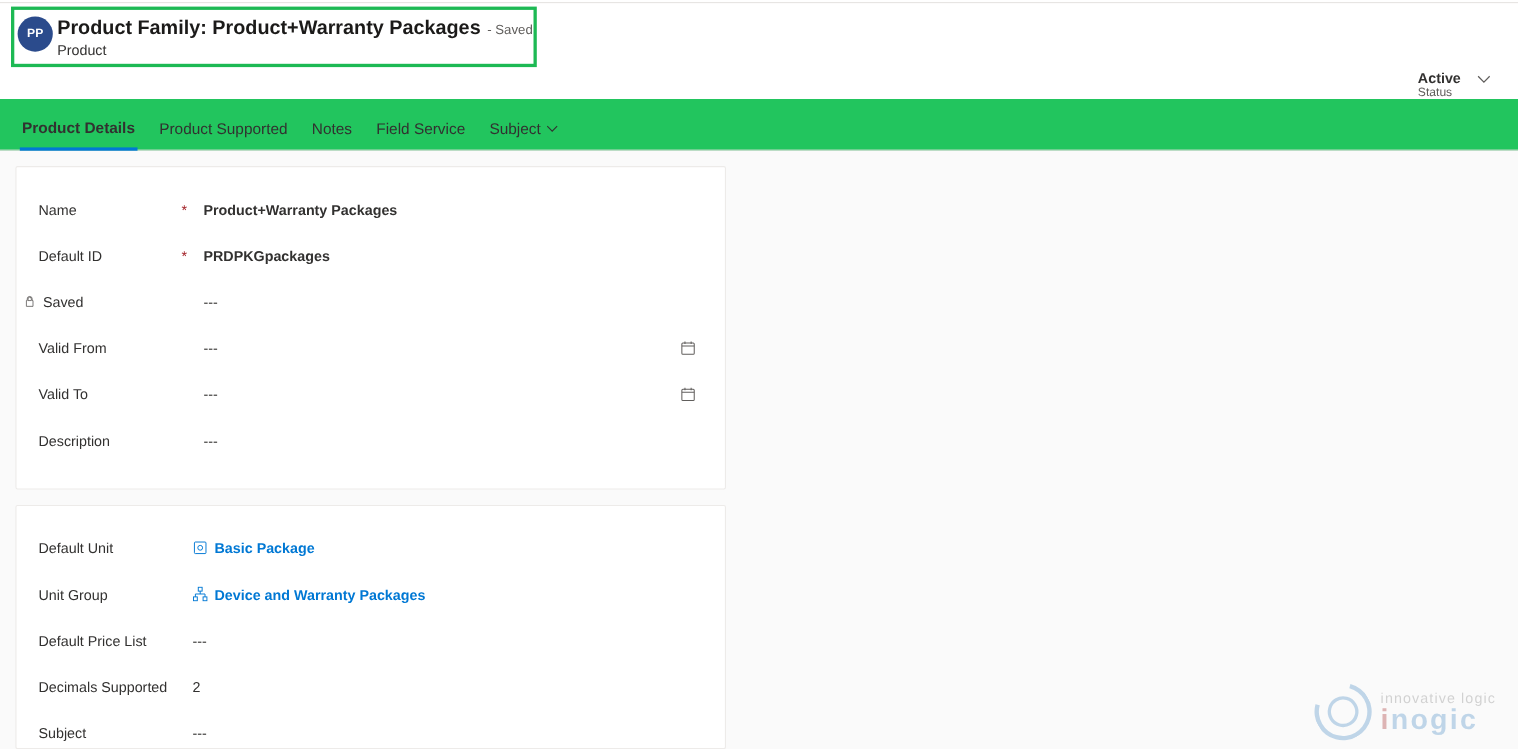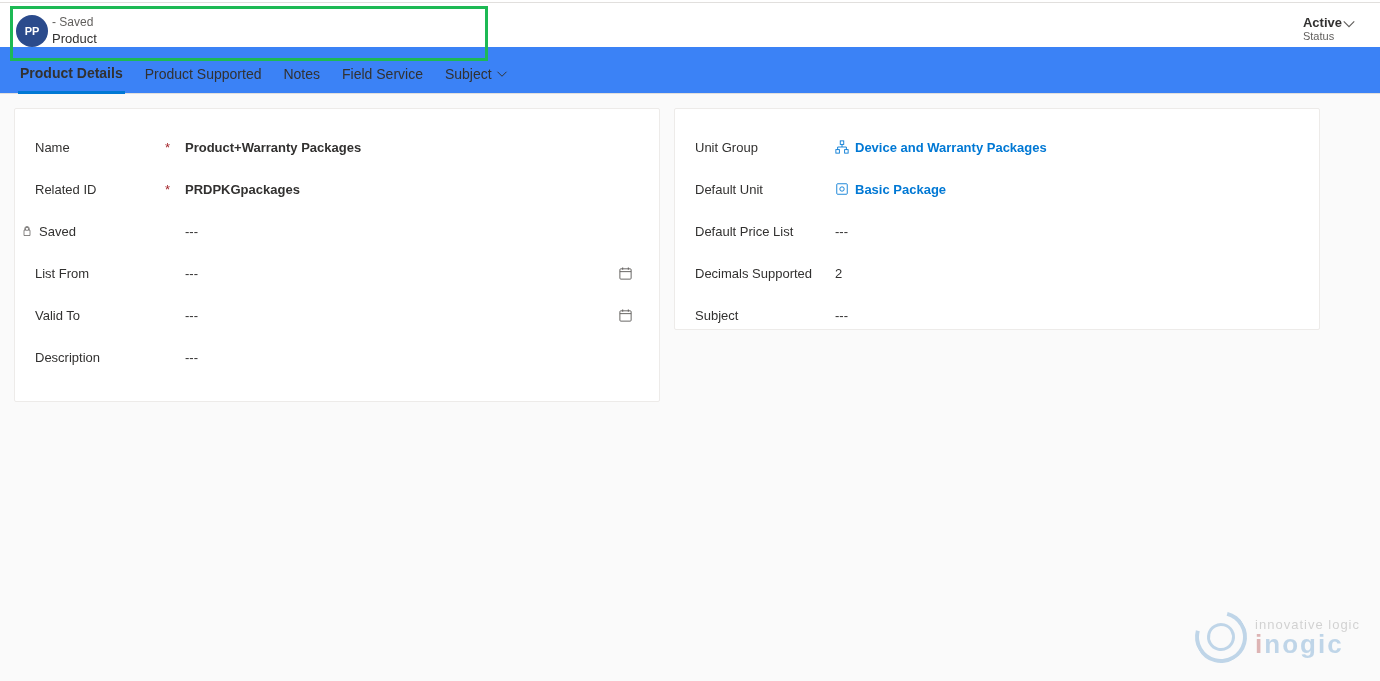--- a/index.html
+++ b/index.html
@@ -41,50 +41,52 @@
   .title-saved { font-size: 12px; color: #605e5c; }
   .title-sub { font-size: 13px; color: #323130; margin-top: 2px; }
   .highlight-box {
     position: absolute;
     left: 10px; top: 6px;
     width: 478px; height: 55px;
     border: 3px solid #1db954;
     pointer-events: none;
   }
   .status-block {
-    display: flex; align-items: flex-start; 
+    display: flex; align-items: flex-start; gap: 14px;
     padding-right: 6px;
+    margin-top: 48px;
   }
   .status-text { display: flex; flex-direction: column; align-items: flex-start; }
   .status-val { font-size: 13px; font-weight: 600; }
   .status-lbl { font-size: 11px; color: #605e5c; }
   .chev { margin-top: 2px; color:#605e5c;}
   .tabs {
     display: flex;
     gap: 18px;
     padding: 14px 18px 0 18px;
-    background: #3b82f6;
+    background: #22c55e;
     border-bottom: 1px solid #e1dfdd;
   }
   .tab {
     font-size: 14px;
     color: #323130;
     padding: 4px 2px 10px 2px;
     cursor: pointer;
     display: flex; align-items: center; gap: 4px;
   }
   .tab.active {
     font-weight: 600;
     border-bottom: 3px solid #0078d4;
     margin-bottom: -1px;
   }
   .content {
     display: flex;
     gap: 14px;
     padding: 14px 0 0 14px;
+    flex-direction: column;
   }
   .card {
     background: #fff;
     border: 1px solid #edebe9;
     border-radius: 2px;
     padding: 18px 20px 24px 20px;
   }
   .card-left { width: 646px; }
   .card-right { width: 646px; height: 222px;}
   .row {
@@ -115,21 +117,21 @@
   .val.bold { font-weight: 600; }
   .val.link { color: #0078d4; font-weight: 600; display:flex; align-items:center; gap:6px;}
   .cal {
     position: absolute;
     right: 6px;
     color: #605e5c;
   }
   .link-ic { width:14px; height:14px; display:inline-flex; align-items:center; justify-content:center; }
   .watermark {
     position: absolute;
-    right: 20px; bottom: 18px;
+    right: 20px; bottom: 8px;
     display: flex; align-items: center; gap: 8px;
     opacity: 0.35;
     pointer-events: none;
   }
   .wm-logo {
     width: 52px; height: 52px;
     border: 4px solid #5593c8;
     border-radius: 50%;
     border-top-color: transparent;
     position: relative;
@@ -150,20 +152,21 @@
 </head>
 <body>
 
 <div class="top-rule"></div>
 
 <div class="header-bar">
   <div class="header-left">
     <div class="avatar">PP</div>
     <div class="title-block">
       <div class="title-line">
+        <span class="title-main">Product Family: Product+Warranty Packages</span>
         <span class="title-saved">- Saved</span>
       </div>
       <div class="title-sub">Product</div>
     </div>
   </div>
   <div class="status-block">
     <div class="status-text">
       <span class="status-val">Active</span>
       <span class="status-lbl">Status</span>
     </div>
@@ -196,40 +199,40 @@
 
   <div class="card card-left">
 
     <div class="row">
       <span class="lbl">Name</span>
       <span class="req">*</span>
       <span class="val bold">Product+Warranty Packages</span>
     </div>
 
     <div class="row">
-      <span class="lbl">Related ID</span>
+      <span class="lbl">Default ID</span>
       <span class="req">*</span>
       <span class="val bold">PRDPKGpackages</span>
     </div>
 
     <div class="row">
       <span class="lbl">
         <span class="lock">
           <svg width="12" height="12" viewBox="0 0 16 16">
               <path d="M5 7V5a3 3 0 016 0v2h1v7H4V7h1zm1 0h4V5a2 2 0 10-4 0v2z" fill="none" stroke="#605e5c" stroke-width="1"></path>
             </svg>
         </span>
         <span>Saved</span>
       </span>
       <span class="req"></span>
       <span class="val">---</span>
     </div>
 
     <div class="row">
-      <span class="lbl">List From</span>
+      <span class="lbl">Valid From</span>
       <span class="req"></span>
       <span class="val">---</span>
       <span class="cal">
         <svg width="15" height="15" viewBox="0 0 16 16">
             <rect x="2" y="3" width="12" height="11" rx="1" fill="none" stroke="#605e5c"></rect>
             <line x1="2" y1="6" x2="14" y2="6" stroke="#605e5c"></line>
             <line x1="5" y1="1.5" x2="5" y2="4" stroke="#605e5c"></line>
             <line x1="11" y1="1.5" x2="11" y2="4" stroke="#605e5c"></line>
           </svg>
       </span>
@@ -251,50 +254,50 @@
 
     <div class="row">
       <span class="lbl">Description</span>
       <span class="req"></span>
       <span class="val">---</span>
     </div>
 
   </div>
 
   <div class="card card-right">
+
+    <div class="row">
+      <span class="lbl" style="width:140px">Default Unit</span>
+      <span class="val link">
+        <span class="link-ic">
+          <svg width="14" height="14" viewBox="0 0 16 16">
+              <rect x="2" y="2" width="12" height="12" rx="1" fill="none" stroke="#0078d4"></rect>
+              <circle cx="8" cy="8" r="2.5" fill="none" stroke="#0078d4"></circle>
+            </svg>
+        </span>
+        <span>Basic Package</span>
+      </span>
+    </div>
 
     <div class="row">
       <span class="lbl" style="width:140px">Unit Group</span>
       <span class="val link">
         <span class="link-ic">
           <svg width="14" height="14" viewBox="0 0 16 16">
               <rect x="6" y="1" width="4" height="4" fill="none" stroke="#0078d4"></rect>
               <rect x="1" y="11" width="4" height="4" fill="none" stroke="#0078d4"></rect>
               <rect x="11" y="11" width="4" height="4" fill="none" stroke="#0078d4"></rect>
               <path d="M8 5v3M3 11V8h10v3" fill="none" stroke="#0078d4"></path>
             </svg>
         </span>
         <span>Device and Warranty Packages</span>
       </span>
     </div>
 
     <div class="row">
-      <span class="lbl" style="width:140px">Default Unit</span>
-      <span class="val link">
-        <span class="link-ic">
-          <svg width="14" height="14" viewBox="0 0 16 16">
-              <rect x="2" y="2" width="12" height="12" rx="1" fill="none" stroke="#0078d4"></rect>
-              <circle cx="8" cy="8" r="2.5" fill="none" stroke="#0078d4"></circle>
-            </svg>
-        </span>
-        <span>Basic Package</span>
-      </span>
-    </div>
-
-    <div class="row">
       <span class="lbl" style="width:140px">Default Price List</span>
       <span class="val">---</span>
     </div>
 
     <div class="row">
       <span class="lbl" style="width:140px">Decimals Supported</span>
       <span class="val">2</span>
     </div>
 
     <div class="row">

